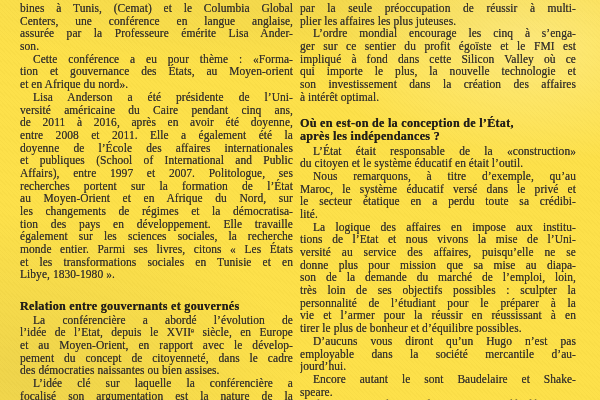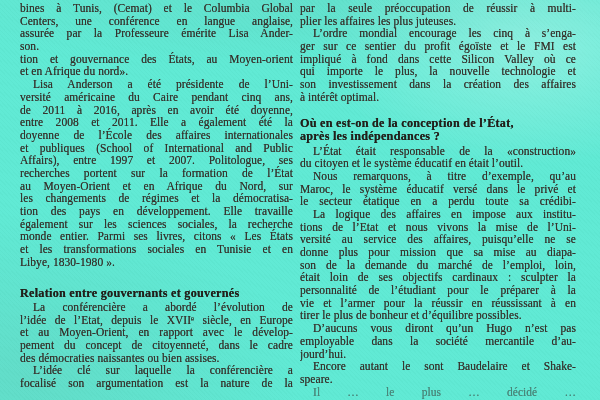--- a/index.html
+++ b/index.html
@@ -1,20 +1,20 @@
 <!DOCTYPE html>
 <html><head>
 <meta charset="utf-8">
 <style>
   html, body { margin: 0; padding: 0; background: #f2f0ee; }
   .page {
     position: relative;
     width: 600px; height: 400px;
     overflow: hidden;
-    background: #5eead4;
+    background: #fde047;
     font-family: "Liberation Serif", "DejaVu Serif", serif;
     color: #37332d;
   }
   
   .page::before {
     content: "";
     position: absolute; inset: 0;
     background:
       radial-gradient(ellipse 320px 180px at 88% 12%, rgba(255,255,255,0.28), transparent 65%),
       radial-gradient(ellipse 420px 260px at 5% 95%, rgba(110,102,92,0.10), transparent 65%),
@@ -59,20 +59,21 @@
 </head>
 <body>
 
 <div class="page" lang="fr">
 
   <div class="col left">
     <div class="ln">bines à Tunis, (Cemat) et le Columbia Global</div>
     <div class="ln">Centers, une conférence en langue anglaise,</div>
     <div class="ln">assurée par la Professeure émérite Lisa Ander-</div>
     <div class="ln end">son.</div>
+    <div class="ln ind">Cette conférence a eu pour thème : «Forma-</div>
     <div class="ln">tion et gouvernance des États, au Moyen-orient</div>
     <div class="ln end">et en Afrique du nord».</div>
     <div class="ln ind">Lisa Anderson a été présidente de l’Uni-</div>
     <div class="ln">versité américaine du Caire pendant cinq ans,</div>
     <div class="ln">de 2011 à 2016, après en avoir été doyenne,</div>
     <div class="ln">entre 2008 et 2011. Elle a également été la</div>
     <div class="ln">doyenne de l’École des affaires internationales</div>
     <div class="ln">et publiques (School of International and Public</div>
     <div class="ln">Affairs), entre 1997 et 2007. Politologue, ses</div>
     <div class="ln">recherches portent sur la formation de l’État</div>
@@ -102,26 +103,27 @@
     <div class="ln">qui importe le plus, la nouvelle technologie et</div>
     <div class="ln">son investissement dans la création des affaires</div>
     <div class="ln end">à intérêt optimal.</div>
     <div class="ln hd gr">Où en est-on de la conception de l’État,</div>
     <div class="ln hd hb">après les indépendances ?</div>
     <div class="ln ind">L’État était responsable de la «construction»</div>
     <div class="ln end">du citoyen et le système éducatif en était l’outil.</div>
     <div class="ln ind">Nous remarquons, à titre d’exemple, qu’au</div>
     <div class="ln">Maroc, le système éducatif versé dans le privé et</div>
     <div class="ln">le secteur étatique en a perdu toute sa crédibi-</div>
+    <div class="ln end">lité.</div>
     <div class="ln ind">La logique des affaires en impose aux institu-</div>
     <div class="ln">tions de l’Etat et nous vivons la mise de l’Uni-</div>
     <div class="ln">versité au service des affaires, puisqu’elle ne se</div>
     <div class="ln">donne plus pour mission que sa mise au diapa-</div>
     <div class="ln">son de la demande du marché de l’emploi, loin,</div>
-    <div class="ln">était loin de ses objectifs cardinaux : sculpter la</div>
+    <div class="ln">très loin de ses objectifs possibles : sculpter la</div>
     <div class="ln">personnalité de l’étudiant pour le préparer à la</div>
     <div class="ln">vie et l’armer pour la réussir en réussissant à en</div>
     <div class="ln end">tirer le plus de bonheur et d’équilibre possibles.</div>
     <div class="ln ind">D’aucuns vous diront qu’un Hugo n’est pas</div>
     <div class="ln">employable dans la société mercantile d’au-</div>
     <div class="ln end">jourd’hui.</div>
     <div class="ln ind">Encore autant le sont Baudelaire et Shake-</div>
     <div class="ln end">speare.</div>
     <div class="ln ind faint">Il … le plus … décidé …</div>
   </div>

